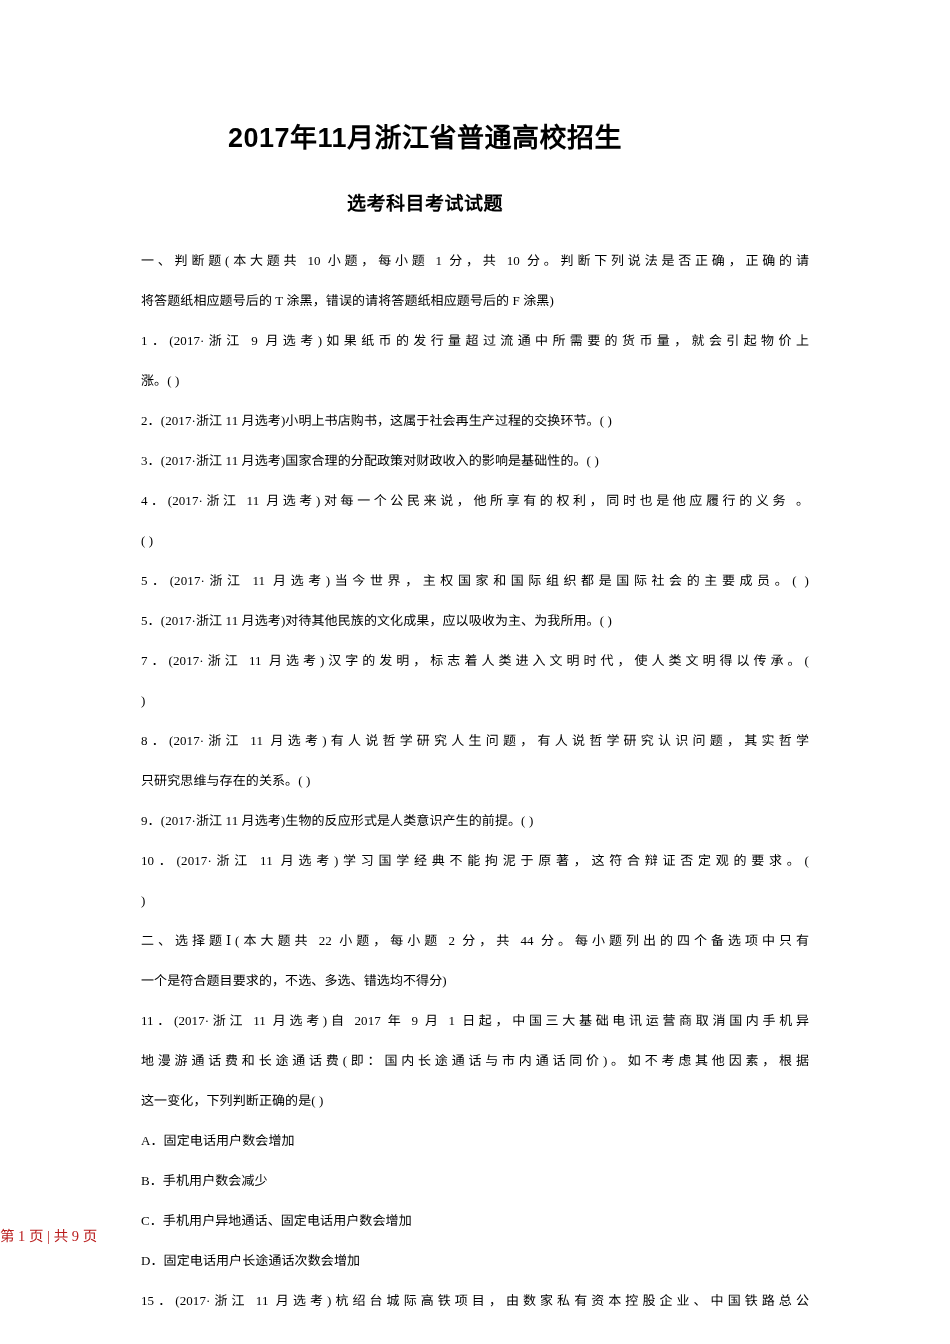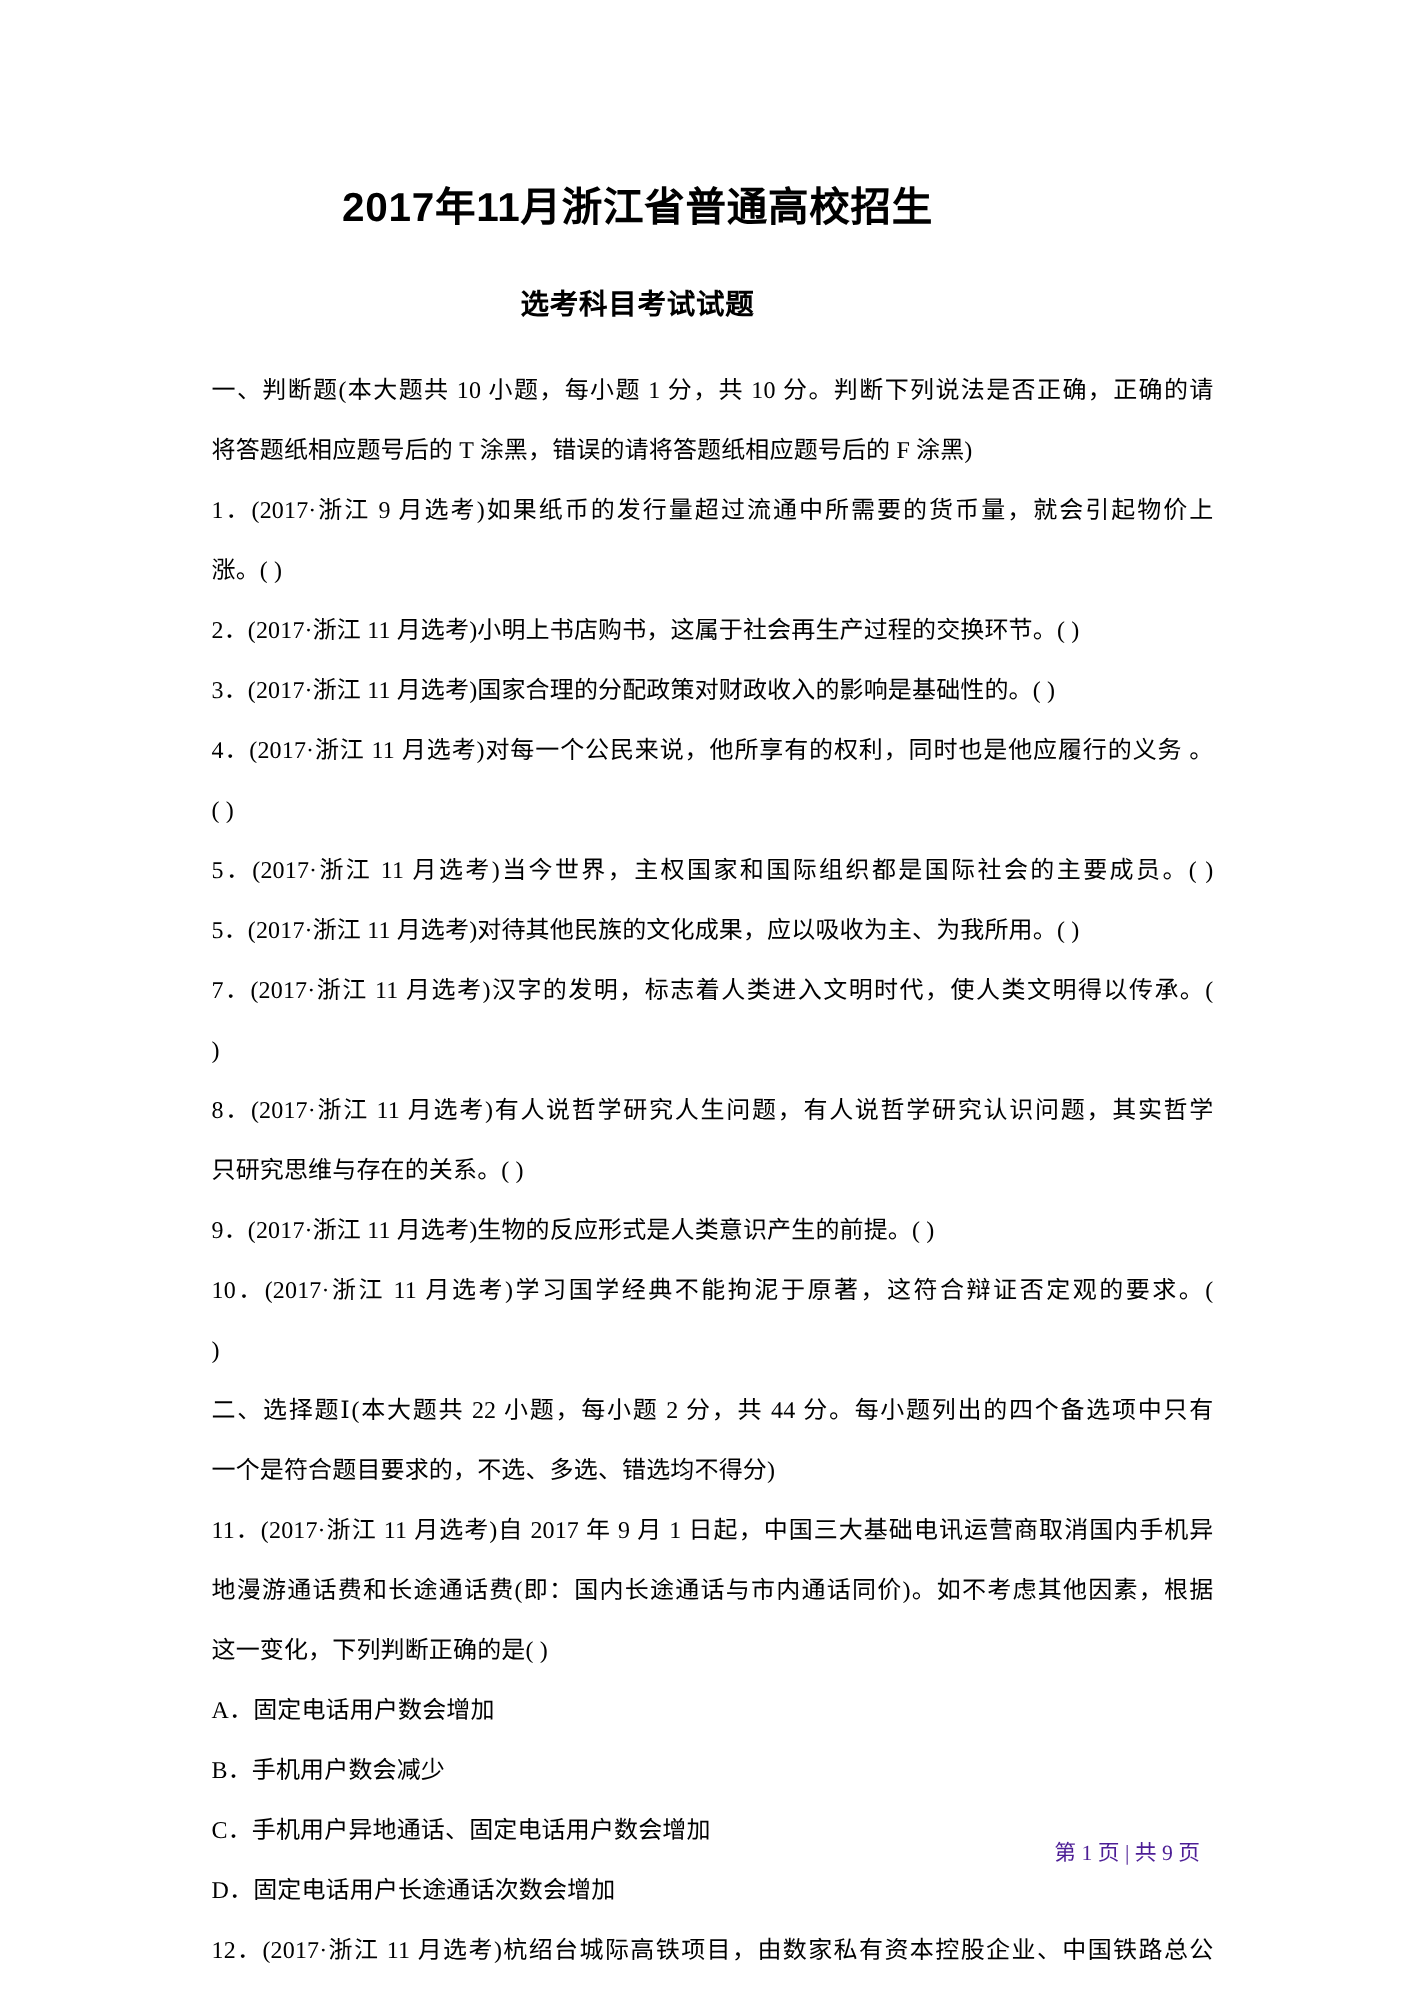--- a/index.html
+++ b/index.html
@@ -54,43 +54,43 @@
   }
 
   
   .body-block {
     position: absolute;
     left: 141px;
     top: 241px;
     width: 668px;
   }
   .line {
-    font-size: 16px;
+    font-size: 13px;
     line-height: 40px;
     height: 40px;
     white-space: nowrap;
     text-align: left;
     letter-spacing: 0.1px;
   }
   .line.justify {
     white-space: normal;
     text-align: justify;
     text-align-last: justify;
   }
 
   
   .footer {
     position: absolute;
     left: 0;
     top: 1226px;
     width: 800px;
-    text-align: right;
+    text-align: left;
     font-size: 14.5px;
     line-height: 20px;
-    color: #4c1d95;
+    color: #b91c1c;
   }
 </style>
 </head>
 <body>
 
 <div class="page">
 
   <div class="title-block">
     <div class="doc-title">2017年11月浙江省普通高校招生</div>
     <div class="doc-subtitle">选考科目考试试题</div>
@@ -131,19 +131,19 @@
 
     <div class="line justify">11．(2017·浙江 11 月选考)自 2017 年 9 月 1 日起，中国三大基础电讯运营商取消国内手机异</div>
     <div class="line justify">地漫游通话费和长途通话费(即：国内长途通话与市内通话同价)。如不考虑其他因素，根据</div>
     <div class="line">这一变化，下列判断正确的是(    )</div>
 
     <div class="line">A．固定电话用户数会增加</div>
     <div class="line">B．手机用户数会减少</div>
     <div class="line">C．手机用户异地通话、固定电话用户数会增加</div>
     <div class="line">D．固定电话用户长途通话次数会增加</div>
 
-    <div class="line justify">12．(2017·浙江 11 月选考)杭绍台城际高铁项目，由数家私有资本控股企业、中国铁路总公</div>
+    <div class="line justify">15．(2017·浙江 11 月选考)杭绍台城际高铁项目，由数家私有资本控股企业、中国铁路总公</div>
 
   </div>
 
   <div class="footer">第 1 页  |  共 9 页</div>
 
 </div>
 
 </body></html>

